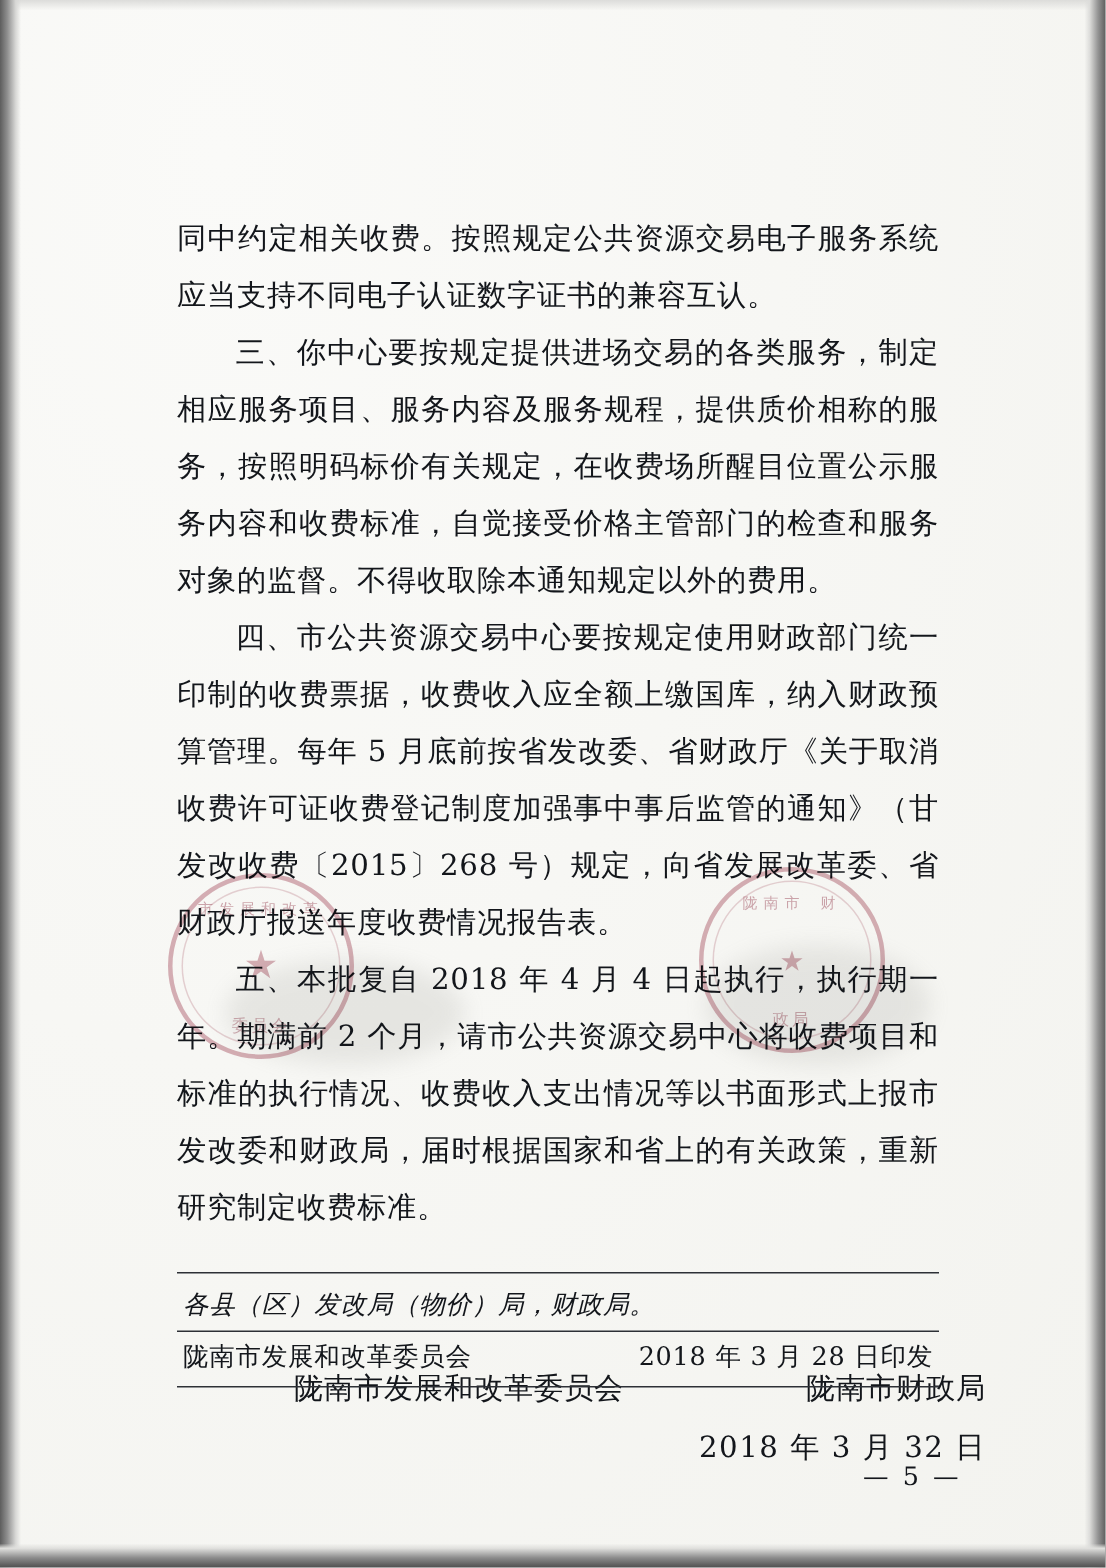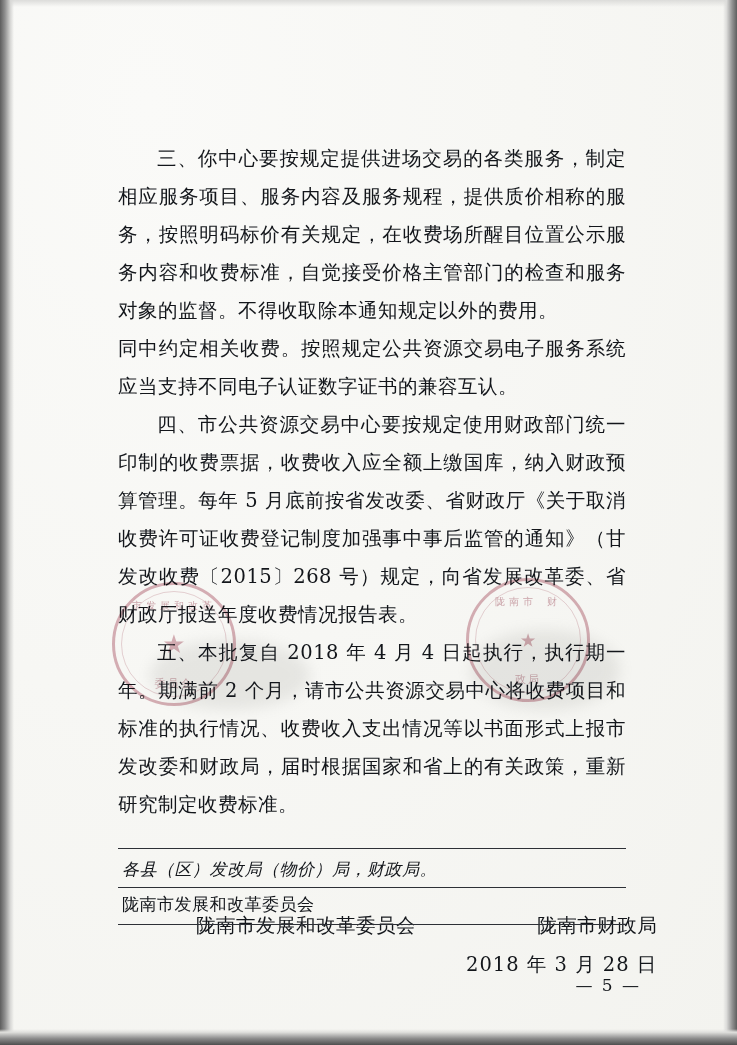--- a/index.html
+++ b/index.html
@@ -208,30 +208,30 @@
   <div class="paper-tint"></div>
   <div class="edge-top"></div>
   <div class="edge-left"></div>
   <div class="edge-right"></div>
   <div class="edge-bottom"></div>
 
   <div class="smudge" style="left:150px; top:640px; width:160px; height:70px;"></div>
   <div class="smudge" style="left:470px; top:630px; width:150px; height:80px;"></div>
 
   <div id="content">
+    <p class="para">同中约定相关收费。按照规定公共资源交易电子服务系统应当支持不同电子认证数字证书的兼容互认。</p>
     <p class="para indent">三、你中心要按规定提供进场交易的各类服务，制定相应服务项目、服务内容及服务规程，提供质价相称的服务，按照明码标价有关规定，在收费场所醒目位置公示服务内容和收费标准，自觉接受价格主管部门的检查和服务对象的监督。不得收取除本通知规定以外的费用。</p>
-    <p class="para">同中约定相关收费。按照规定公共资源交易电子服务系统应当支持不同电子认证数字证书的兼容互认。</p>
     <p class="para indent">四、市公共资源交易中心要按规定使用财政部门统一印制的收费票据，收费收入应全额上缴国库，纳入财政预算管理。每年 5 月底前按省发改委、省财政厅《关于取消收费许可证收费登记制度加强事中事后监管的通知》（甘发改收费〔2015〕268 号）规定，向省发展改革委、省财政厅报送年度收费情况报告表。</p>
     <p class="para indent">五、本批复自 2018 年 4 月 4 日起执行，执行期一年。期满前 2 个月，请市公共资源交易中心将收费项目和标准的执行情况、收费收入支出情况等以书面形式上报市发改委和财政局，届时根据国家和省上的有关政策，重新研究制定收费标准。</p>
 
     <div class="sign-row">
       <div class="sign-left">陇南市发展和改革委员会</div>
       <div class="sign-right">
         <span>陇南市财政局</span>
-        <span class="date">2018 年 3 月 28 日</span>
+        <span class="date">2018 年 3 月 32 日</span>
       </div>
     </div>
   </div>
 
   <div class="stamp" id="stamp-left">
     <div class="inner"></div>
     <div class="arc-text">市发展和改革</div>
     <div class="star">★</div>
     <div class="bottom-text">委员会</div>
   </div>
@@ -242,18 +242,19 @@
     <div class="star">★</div>
     <div class="bottom-text">政局</div>
   </div>
 
   <div id="footer">
     <div class="rule"></div>
     <div class="footer-line-1">各县（区）发改局（物价）局，财政局。</div>
     <div class="rule"></div>
     <div class="footer-line-2">
       <span>陇南市发展和改革委员会</span>
+      <span>2018 年 3 月 28 日印发</span>
     </div>
     <div class="rule"></div>
   </div>
 
   <div id="page-number">— 5 —</div>
 </div>
 
 </body></html>

